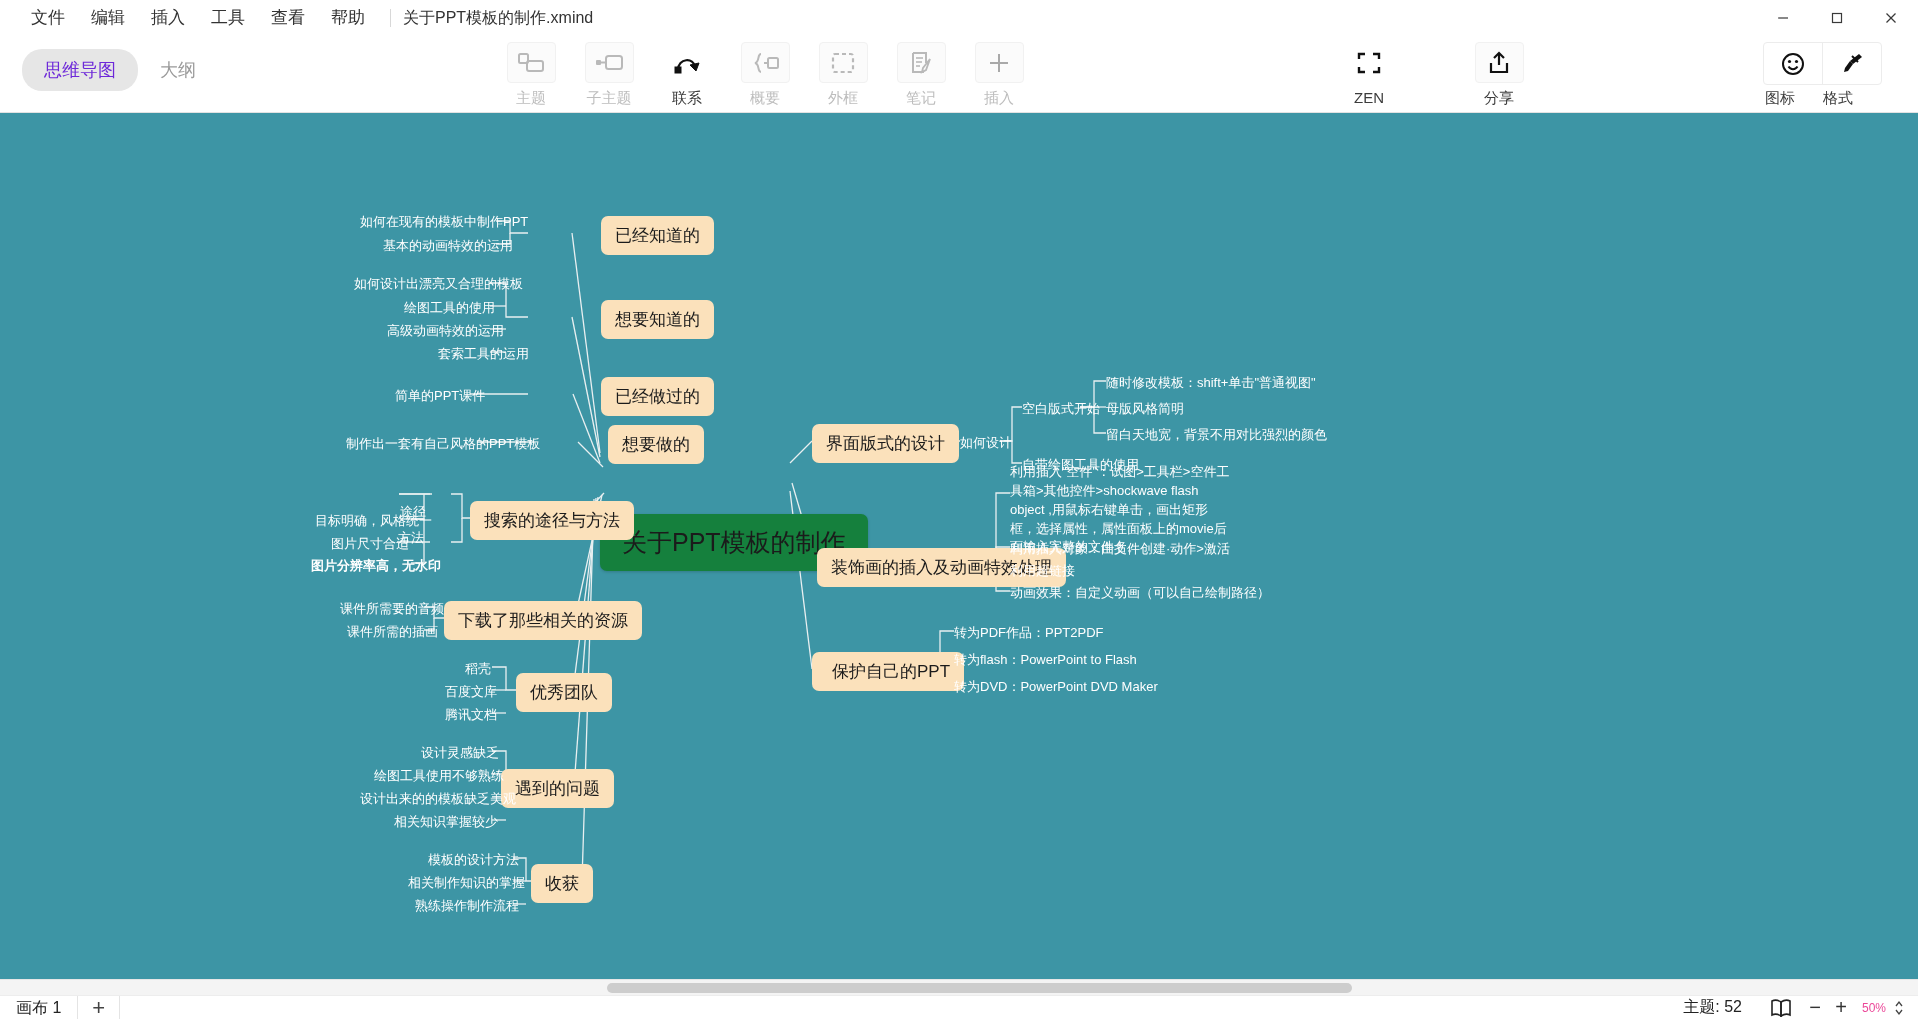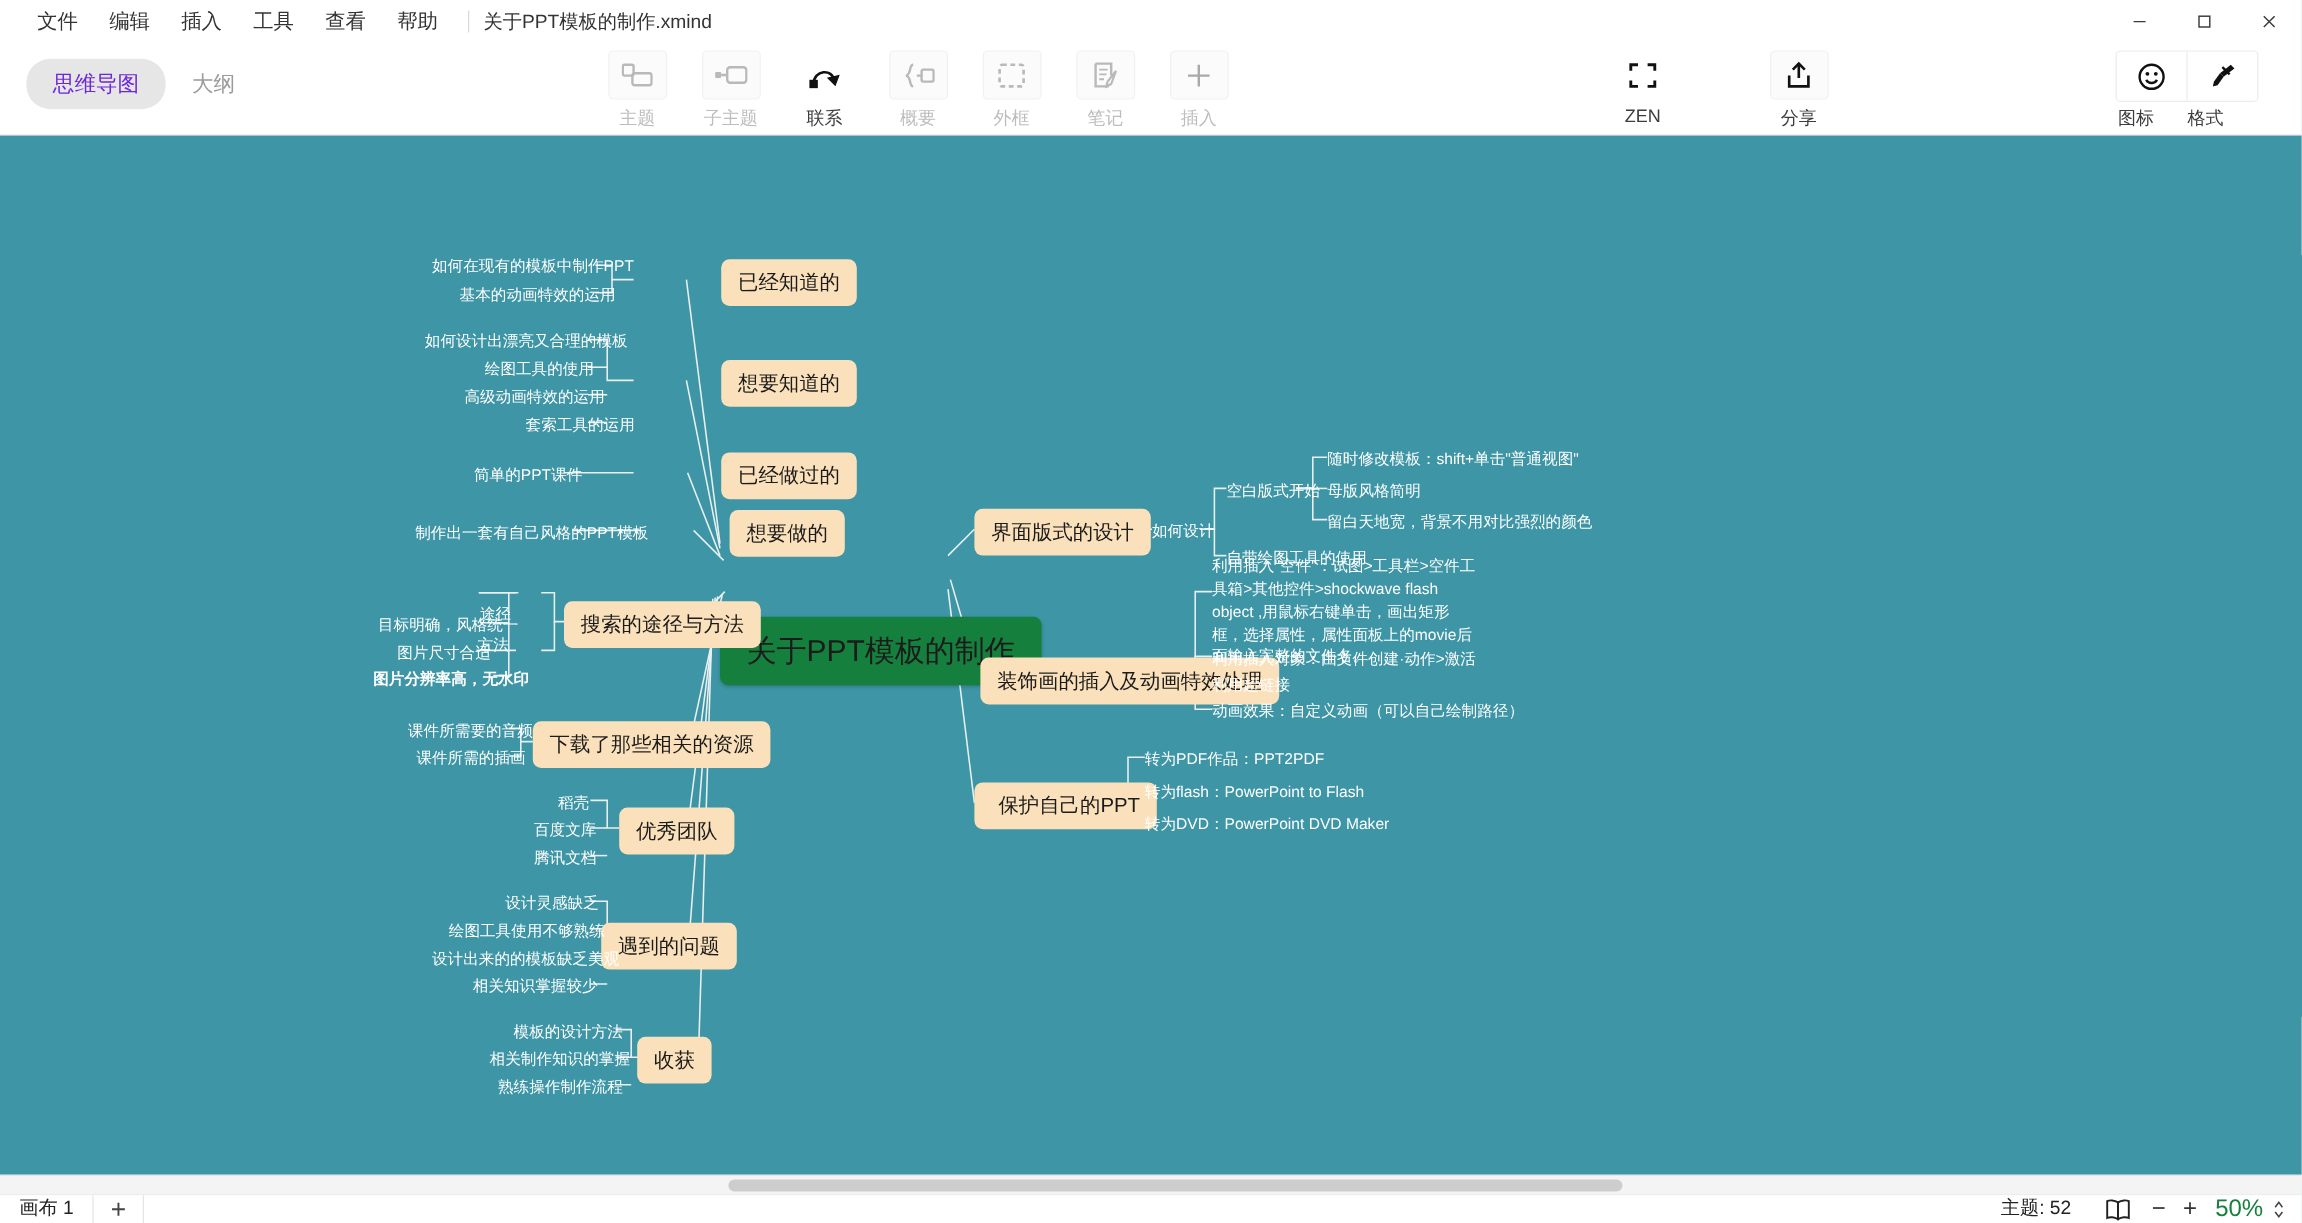--- a/index.html
+++ b/index.html
@@ -141,21 +141,21 @@
   .status-right {
     margin-left: auto; display: flex; align-items: center;
     padding-right: 14px; gap: 0;
   }
   .topic-count { font-size: 16px; color: #222; margin-right: 18px; }
   .sb-icon { padding: 0 10px; display: flex; align-items: center; }
   .zoom-btn {
     width: 26px; height: 24px; display: flex; align-items: center;
     justify-content: center; font-size: 20px; color: #333;
   }
-  .zoom-val { font-size: 20px; color: #15803d; margin: 0 8px; }
+  .zoom-val { font-size: 12px; color: #ec4899; margin: 0 8px; }
   .spinner { display: flex; flex-direction: column; line-height: 6px; font-size: 9px; color: #555; }
 </style>
 </head>
 <body>
 
 <div class="titlebar">
   <div class="menu-item">文件</div>
   <div class="menu-item">编辑</div>
   <div class="menu-item">插入</div>
   <div class="menu-item">工具</div>

